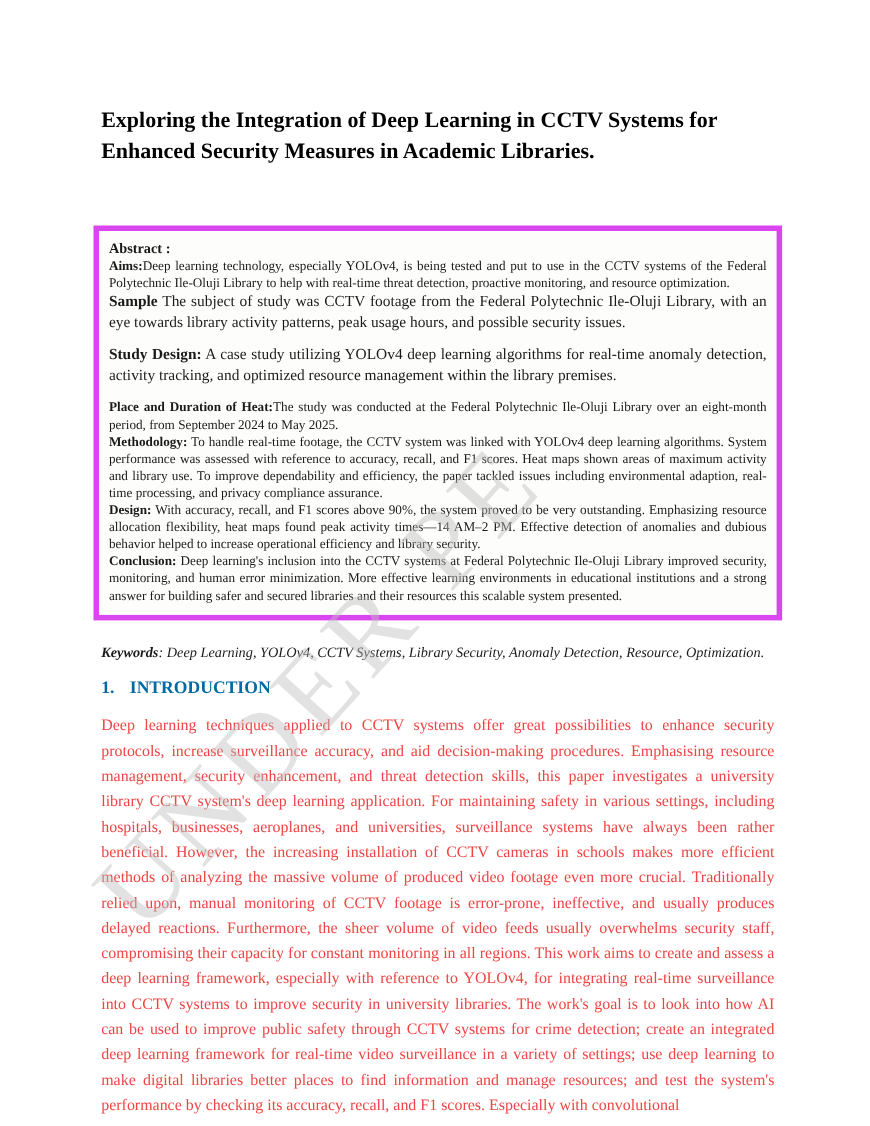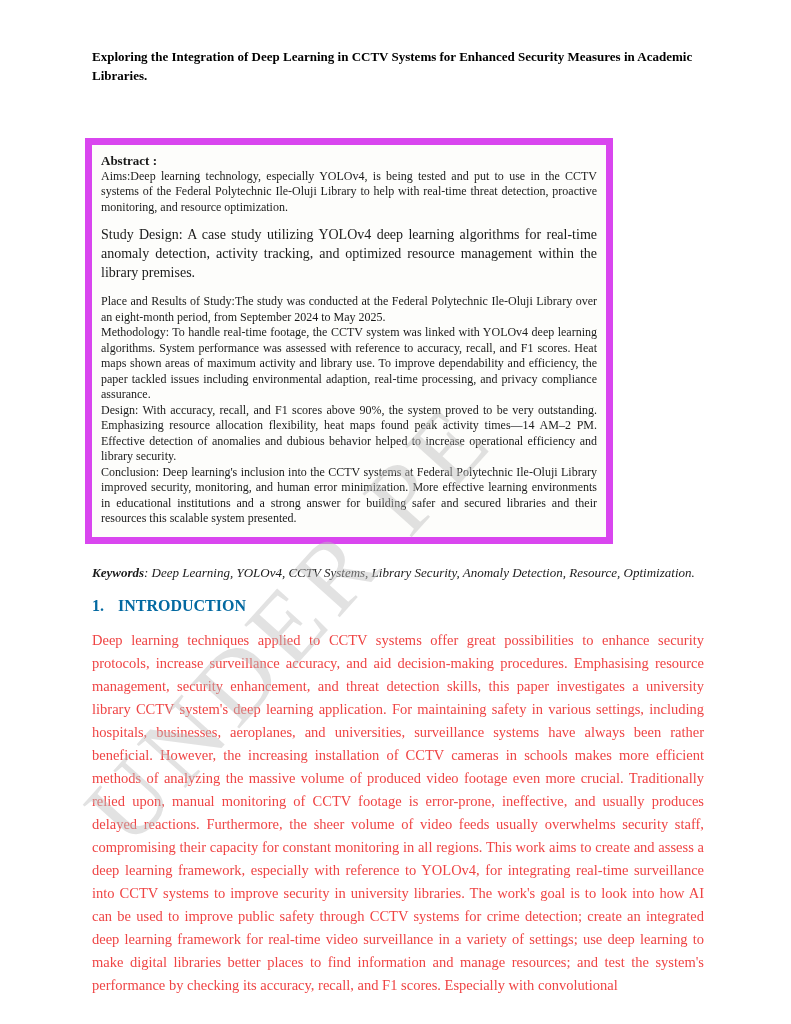--- a/index.html
+++ b/index.html
@@ -7,40 +7,40 @@
   body {
     width: 791px; height: 1024px;
     position: relative; overflow: hidden;
     font-family: "Liberation Serif", serif;
     color: #1a1a1a;
   }
   .page { position: relative; width: 791px; height: 1024px; background: #ffffff; }
   .content { position: absolute; left: 92px; top: 0; width: 612px; z-index: 1; }
 
   .paper-title {
-    margin-top: 48px;
-    font-size: 13px; font-weight: bold;
+    margin-top: 95px;
+    font-size: 20px; font-weight: bold;
     line-height: 1.45;
     color: #000;
   }
 
   .abstract-box {
     margin-top: 52px;
     margin-left: -7px;
-    width: 528px;
-    border: 7px solid #d946ef;
+    width: 626px;
+    border: 5px solid #d946ef;
     background: #fdfdfb;
     padding: 7px 9px 10px 9px;
   }
   .abs-heading { font-size: 13px; font-weight: bold; line-height: 17px; }
   .abs-small   { font-size: 12px;  line-height: 15.5px; text-align: justify; }
   .abs-large   { font-size: 14px;  line-height: 19px;   text-align: justify; }
   .gap-sm { margin-top: 10px; }
   .gap-md { margin-top: 12px; }
-  .b { font-weight: normal; }
+  .b { font-weight: bold; }
 
   .keywords {
     margin-top: 20px;
     font-size: 13px; font-style: italic; line-height: 17px;
   }
   .keywords .kw-label { font-weight: bold; font-style: italic; }
 
   .section-heading {
     margin-top: 16px;
     font-size: 16px; font-weight: bold; line-height: 17px;
@@ -80,24 +80,25 @@
   <div class="content">
 
     <h1 class="paper-title">Exploring the Integration of Deep Learning in CCTV Systems for Enhanced Security Measures in Academic Libraries.</h1>
 
     <div class="abstract-box">
 
       <p class="abs-heading">Abstract :</p>
 
       <p class="abs-small"><span class="b">Aims:</span><span>Deep learning technology, especially YOLOv4, is being tested and put to use in the CCTV systems of the Federal Polytechnic Ile-Oluji Library to help with real-time threat detection, proactive monitoring, and resource optimization.</span></p>
 
+      <p class="abs-large"><span class="b">Sample</span><span> The subject of study was CCTV footage from the Federal Polytechnic Ile-Oluji Library, with an eye towards library activity patterns, peak usage hours, and possible security issues.</span></p>
 
       <p class="abs-large gap-sm"><span class="b">Study Design:</span><span> A case study utilizing YOLOv4 deep learning algorithms for real-time anomaly detection, activity tracking, and optimized resource management within the library premises.</span></p>
 
-      <p class="abs-small gap-md"><span class="b">Place and Results of Study:</span><span>The study was conducted at the Federal Polytechnic Ile-Oluji Library over an eight-month period, from September 2024 to May 2025.</span></p>
+      <p class="abs-small gap-md"><span class="b">Place and Duration of Heat:</span><span>The study was conducted at the Federal Polytechnic Ile-Oluji Library over an eight-month period, from September 2024 to May 2025.</span></p>
 
       <p class="abs-small"><span class="b">Methodology:</span><span> To handle real-time footage, the CCTV system was linked with YOLOv4 deep learning algorithms. System performance was assessed with reference to accuracy, recall, and F1 scores. Heat maps shown areas of maximum activity and library use. To improve dependability and efficiency, the paper tackled issues including environmental adaption, real-time processing, and privacy compliance assurance.</span></p>
 
       <p class="abs-small"><span class="b">Design:</span><span> With accuracy, recall, and F1 scores above 90%, the system proved to be very outstanding. Emphasizing resource allocation flexibility, heat maps found peak activity times—14 AM–2 PM. Effective detection of anomalies and dubious behavior helped to increase operational efficiency and library security.</span></p>
 
       <p class="abs-small"><span class="b">Conclusion:</span><span> Deep learning's inclusion into the CCTV systems at Federal Polytechnic Ile-Oluji Library improved security, monitoring, and human error minimization. More effective learning environments in educational institutions and a strong answer for building safer and secured libraries and their resources this scalable system presented.</span></p>
 
     </div>
 
     <p class="keywords"><span class="kw-label">Keywords</span><span>: Deep Learning, YOLOv4, CCTV Systems, Library Security, Anomaly Detection, Resource, Optimization.</span></p>

